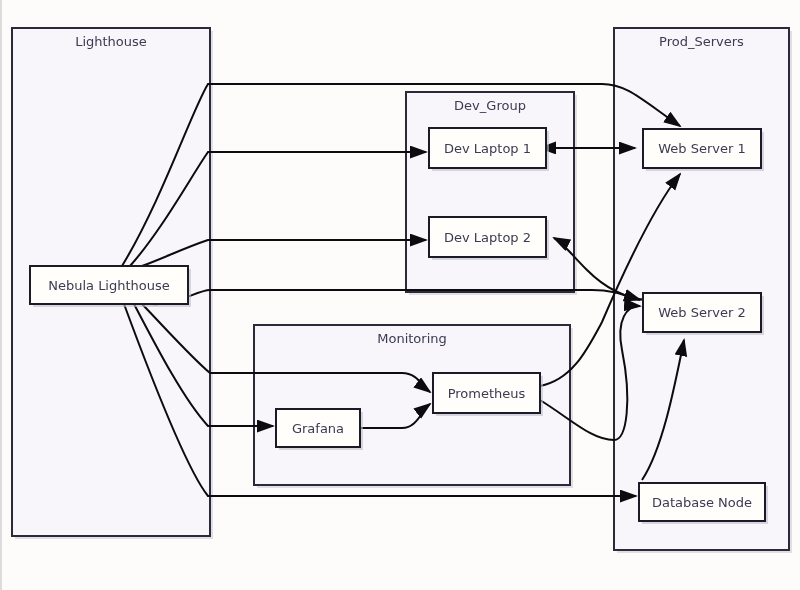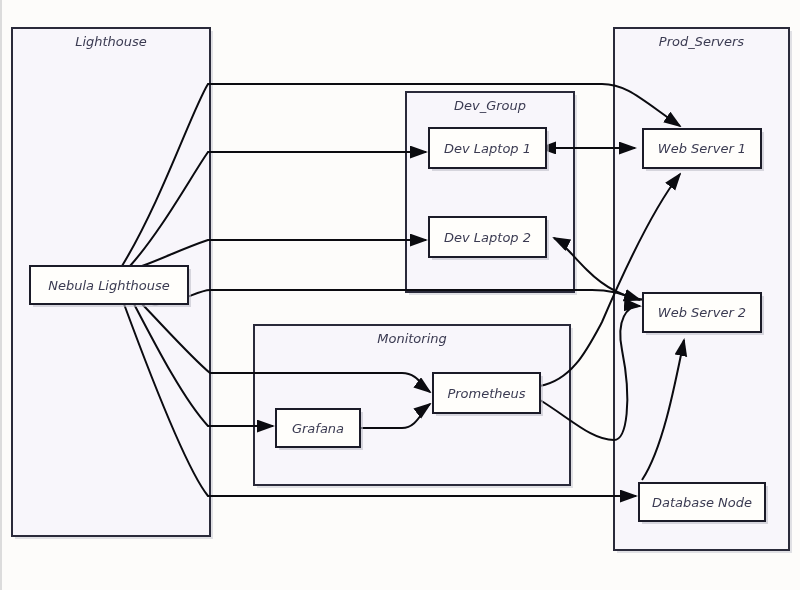--- a/index.html
+++ b/index.html
@@ -9,21 +9,20 @@
   }
   #canvas {
     position: relative;
     width: 800px;
     height: 590px;
     background: #fdfcfa;
     border-left: 2px solid #dcdcdc;
     box-sizing: border-box;
     font-family: "DejaVu Sans", sans-serif;
     overflow: hidden;
-    font-style: italic;
   }
   #diagram-svg {
     position: absolute;
     top: 0; left: 0;
     width: 800px;
     height: 590px;
   }
   .cluster-rect {
     fill: #f8f6fb;
     stroke: #2a2a3a;

